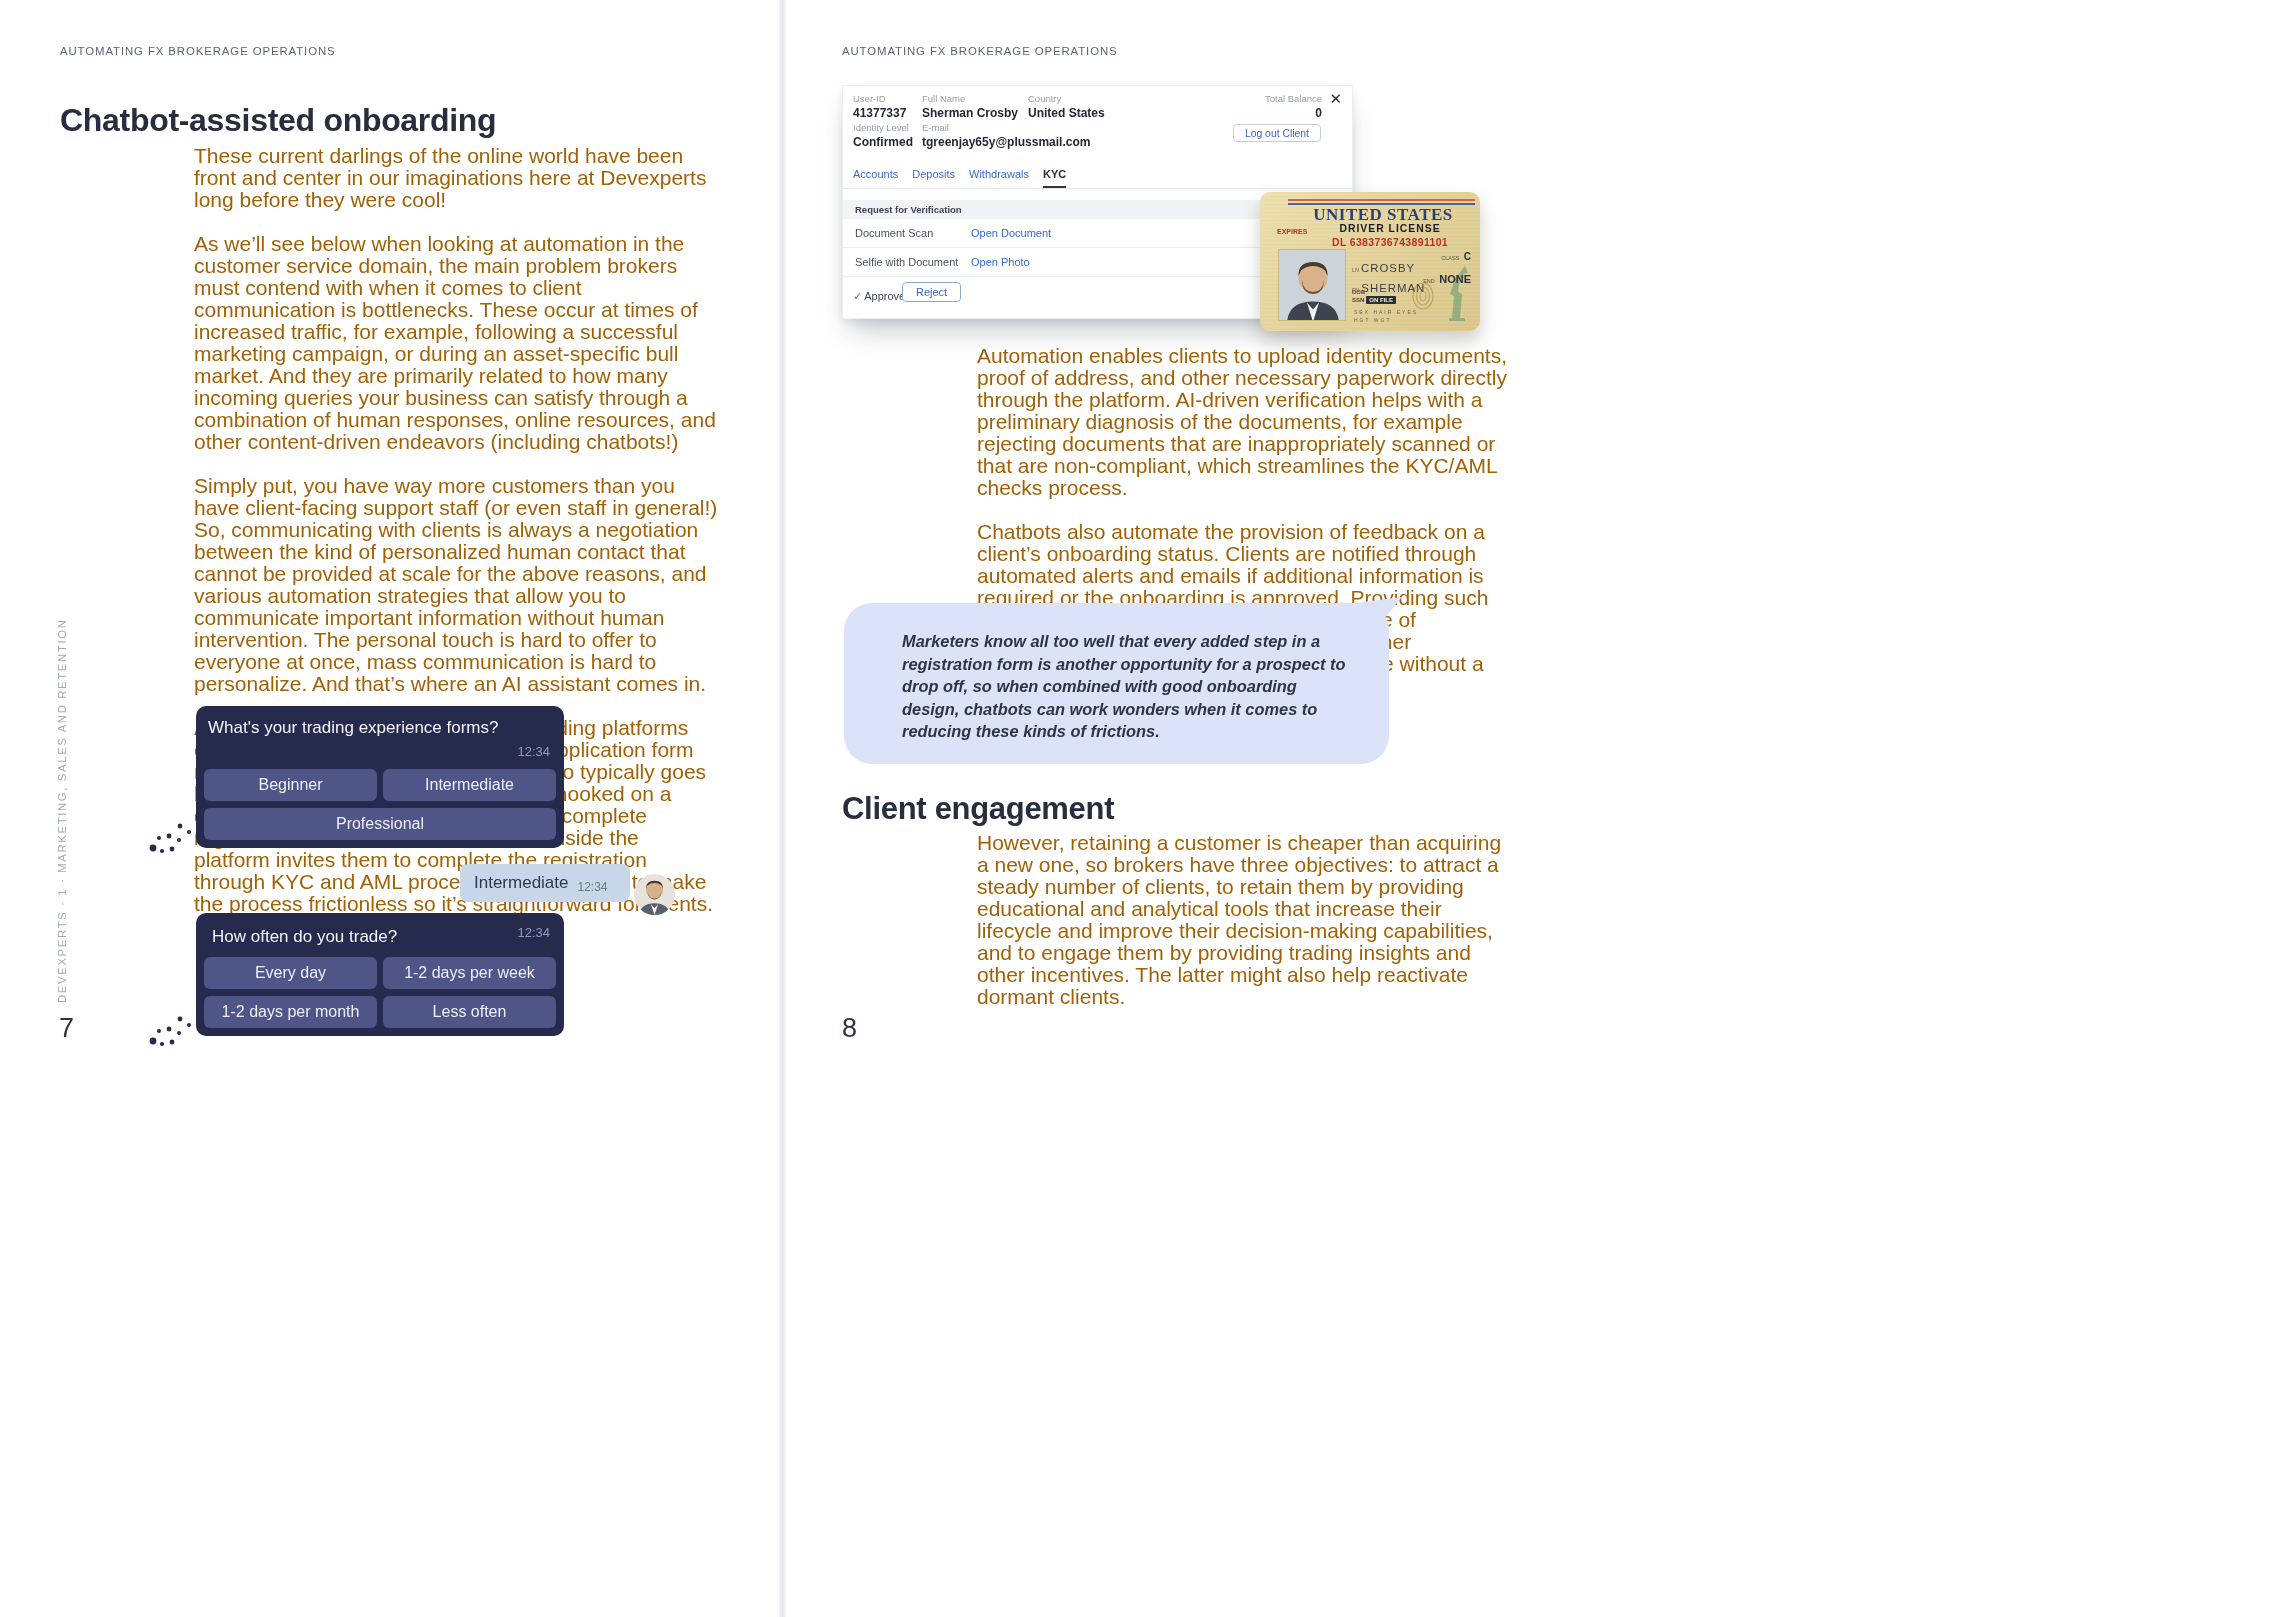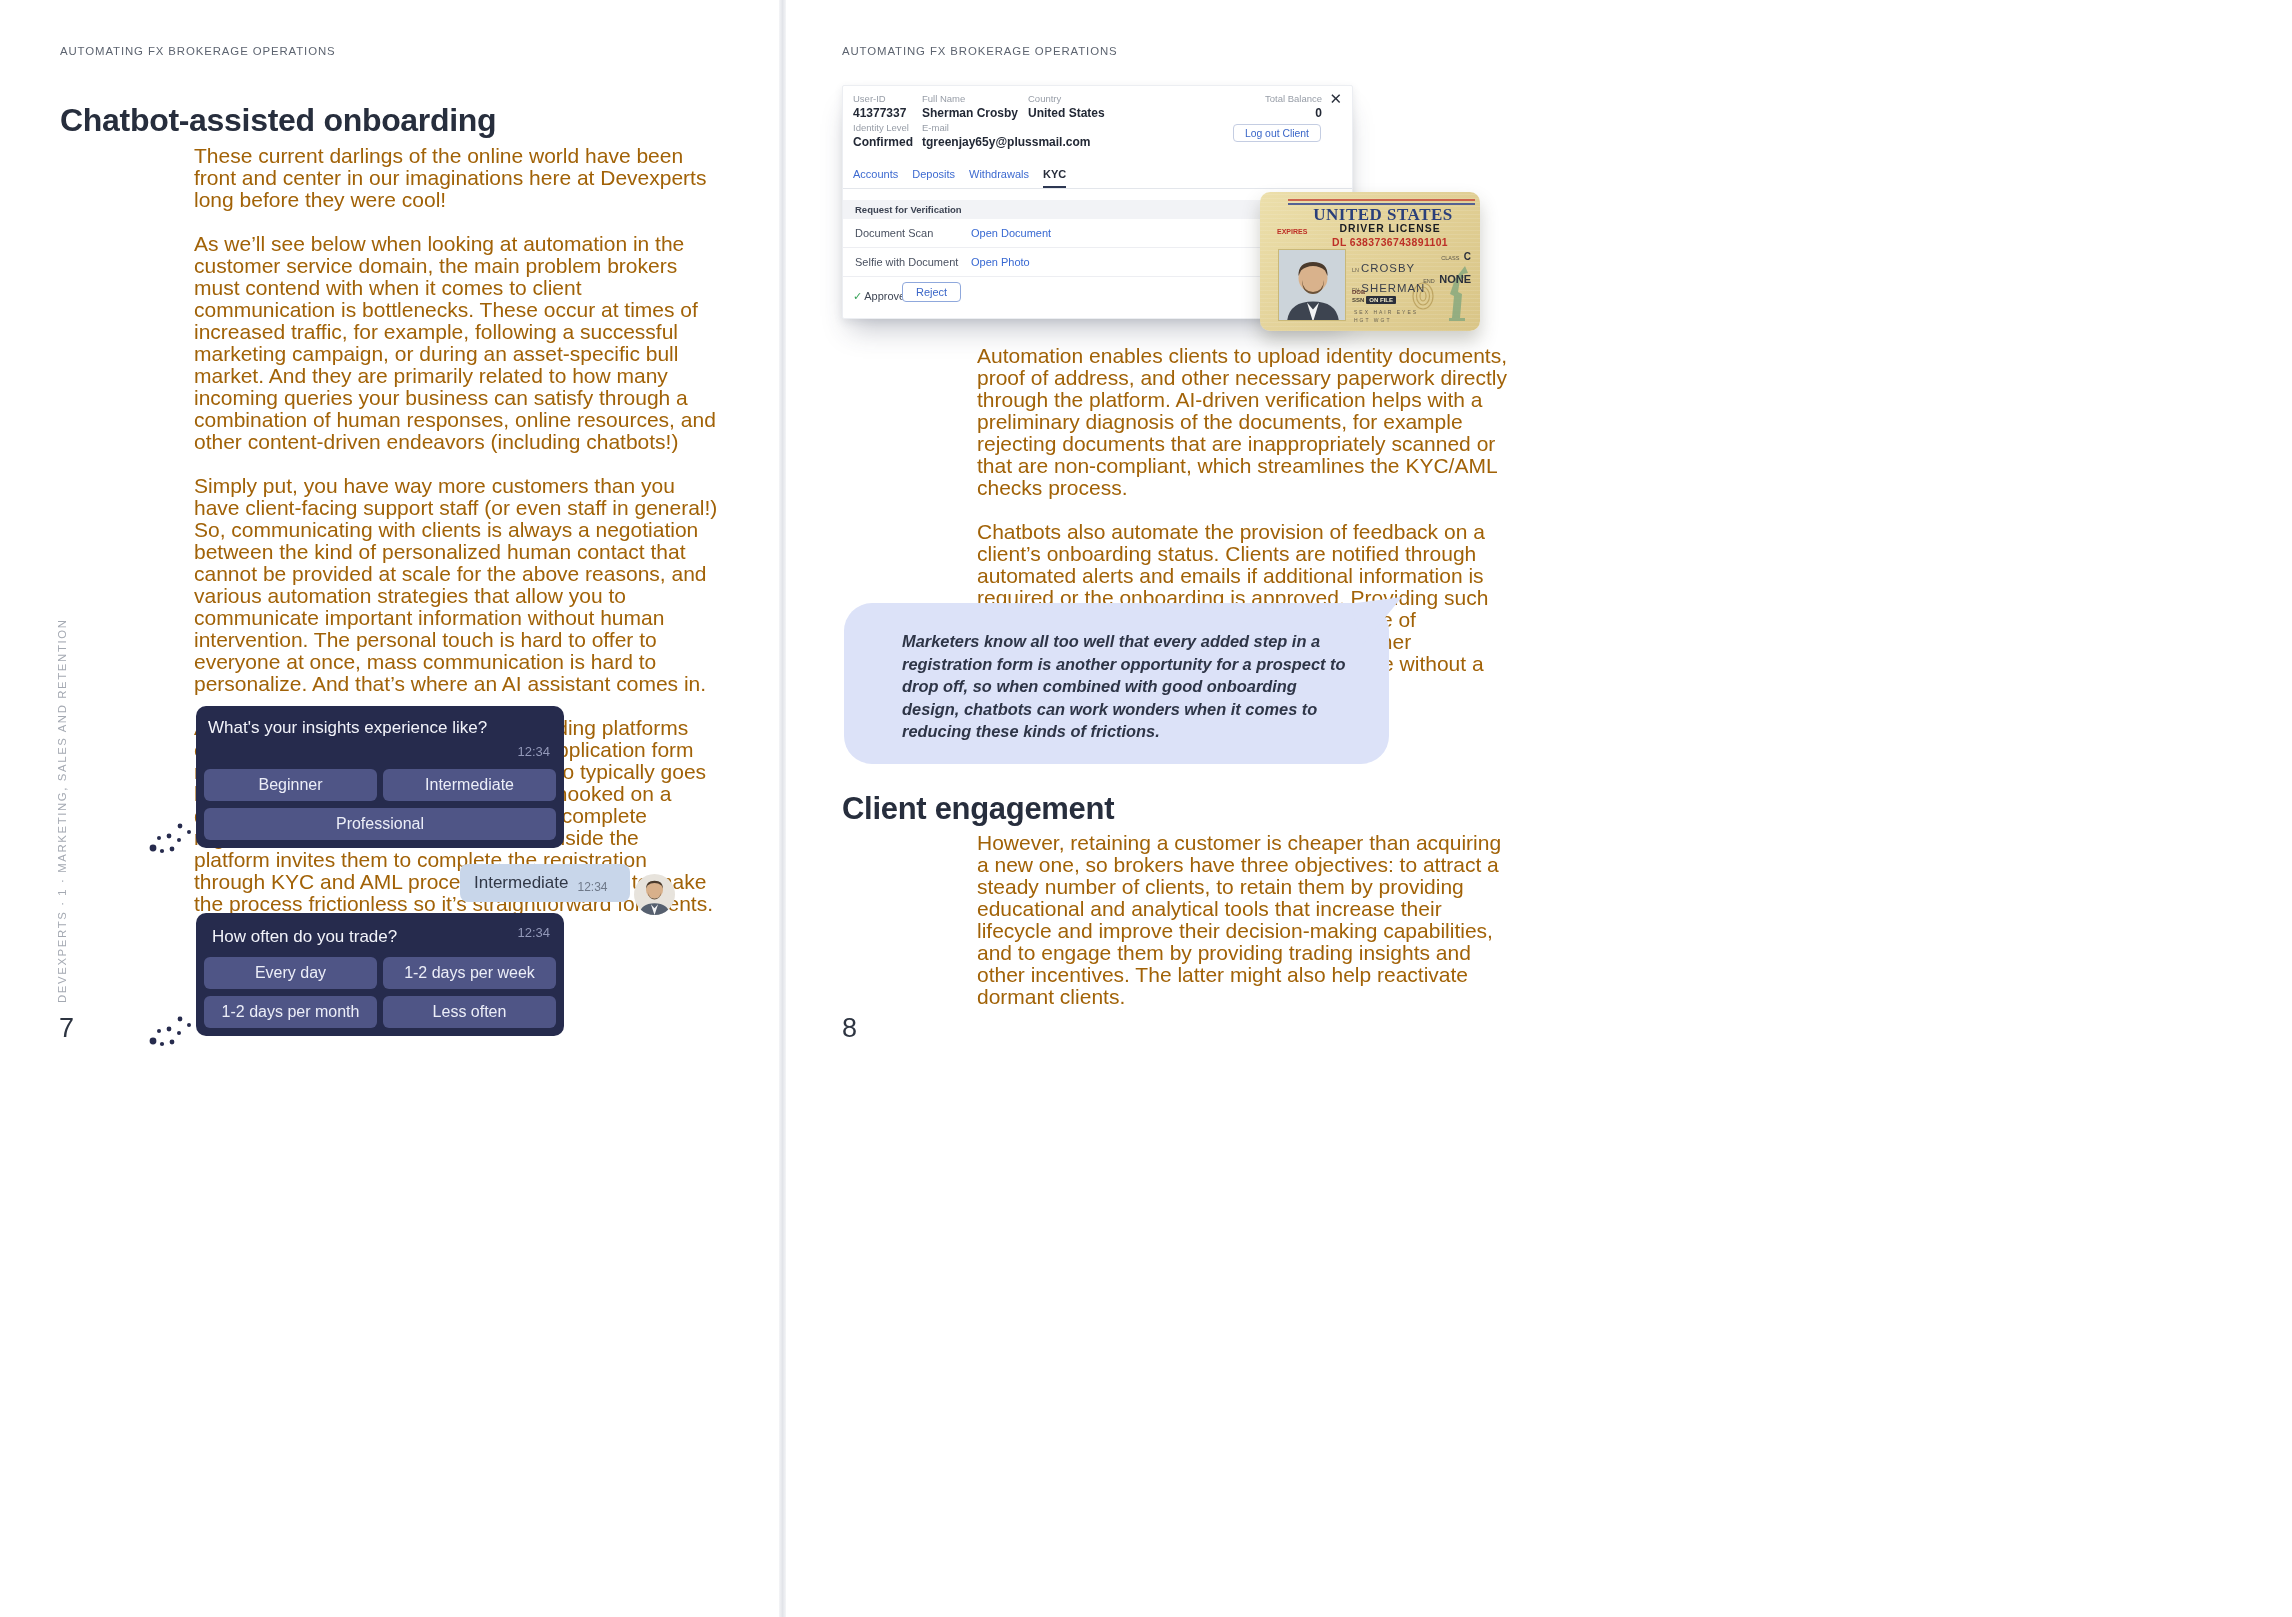--- a/index.html
+++ b/index.html
@@ -112,21 +112,21 @@
   <h1 class="bigtitle" style="left:60px; top:102px;">Chatbot-assisted onboarding</h1>
 
   <div class="bodycol" style="left:194px; top:145px; width:524px;">
     <p>These current darlings of the online world have been front and center in our imaginations here at Devexperts long before they were cool!</p>
     <p>As we’ll see below when looking at automation in the customer service domain, the main problem brokers must contend with when it comes to client communication is bottlenecks. These occur at times of increased traffic, for example, following a successful marketing campaign, or during an asset-specific bull market. And they are primarily related to how many incoming queries your business can satisfy through a combination of human responses, online resources, and other content-driven endeavors (including chatbots!)</p>
     <p>Simply put, you have way more customers than you have client-facing support staff (or even staff in general!) So, communicating with clients is always a negotiation between the kind of personalized human contact that cannot be provided at scale for the above reasons, and various automation strategies that allow you to communicate important information without human intervention. The personal touch is hard to offer to everyone at once, mass communication is hard to personalize. And that’s where an AI assistant comes in.</p>
     <p>A chatbot embedded within brokers’ trading platforms can prompt clients to fill out an online application form right inside the trading app. The scenario typically goes like this: a broker has a potential client hooked on a demo platform hesitant to proceed with complete registration and verification. A chatbot inside the platform invites them to complete the registration through KYC and AML procedures. The trick is to make the process frictionless so it’s straightforward for clients.</p>
   </div>
 
   <div class="chat-card" style="left:196px; top:706px; width:368px;">
-    <div class="chat-q">What's your insights experience like?</div>
+    <div class="chat-q">What's your trading experience forms?</div>
     <div class="chat-time">12:34</div>
     <div class="chat-opts">
       <button class="chat-btn">Beginner</button>
       <button class="chat-btn">Intermediate</button>
       <button class="chat-btn span2">Professional</button>
     </div>
   </div>
 
   <div class="user-bubble">
     <span class="user-text">Intermediate</span>

